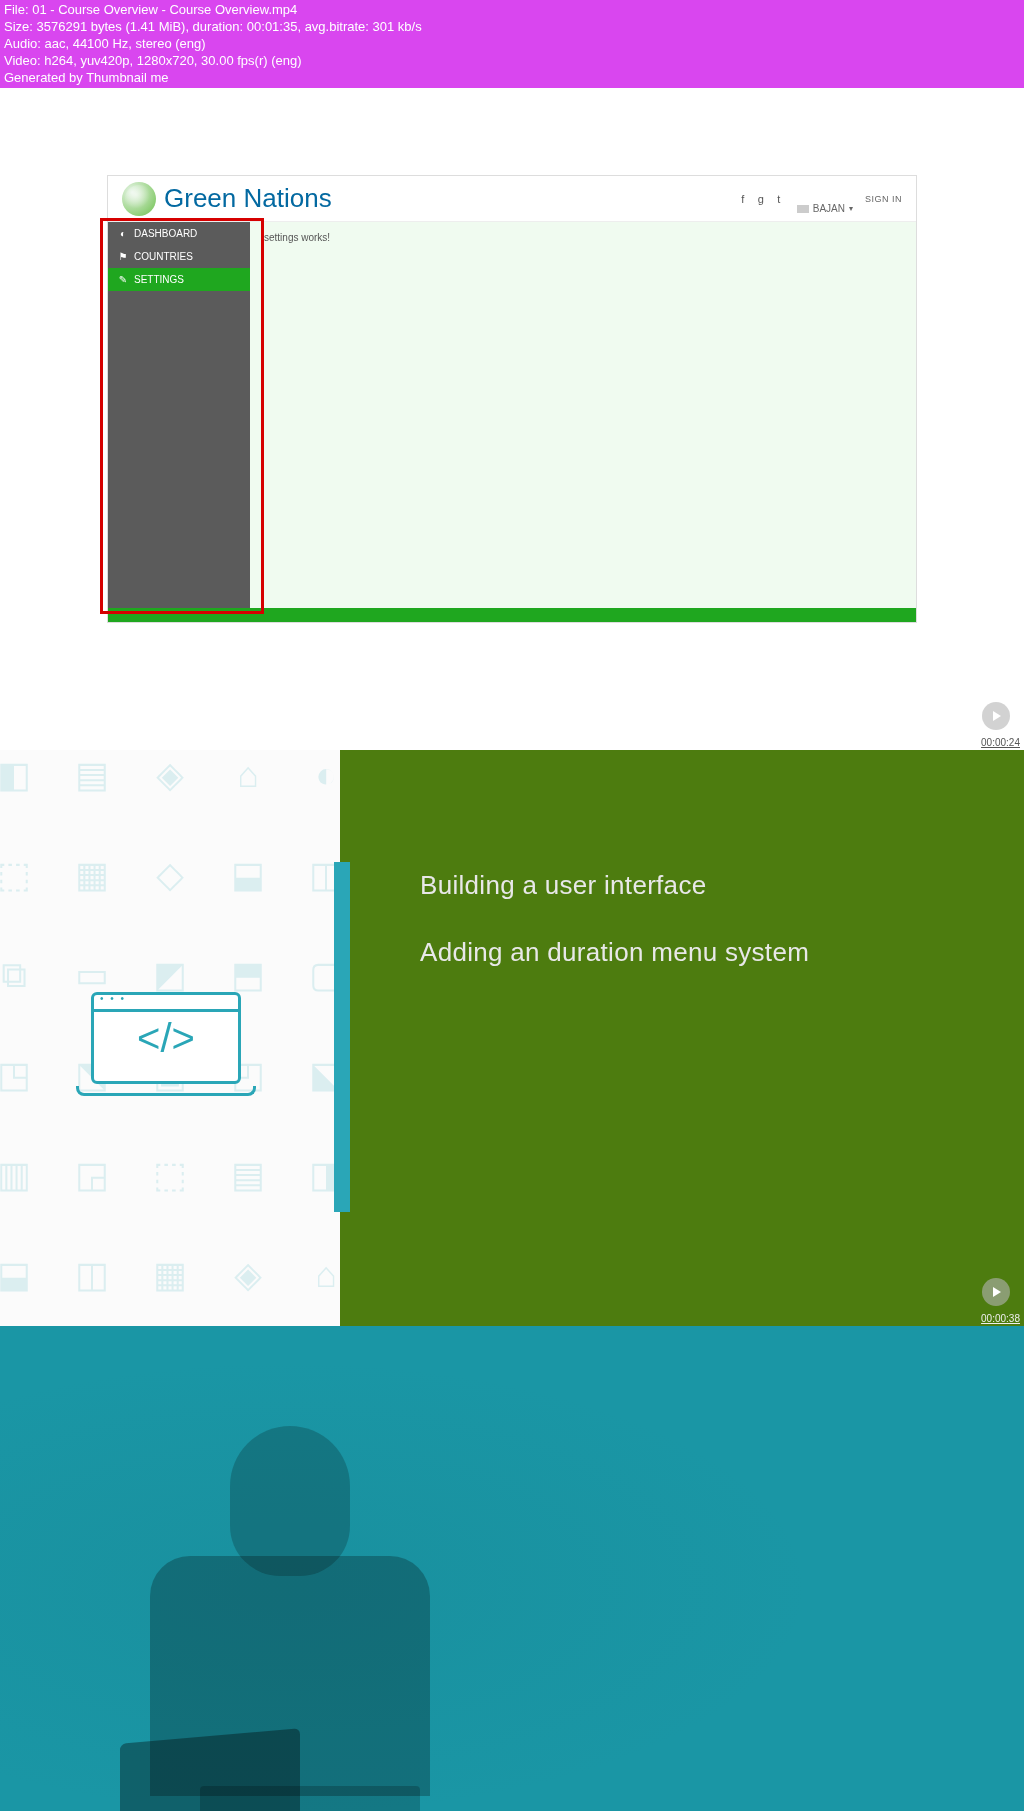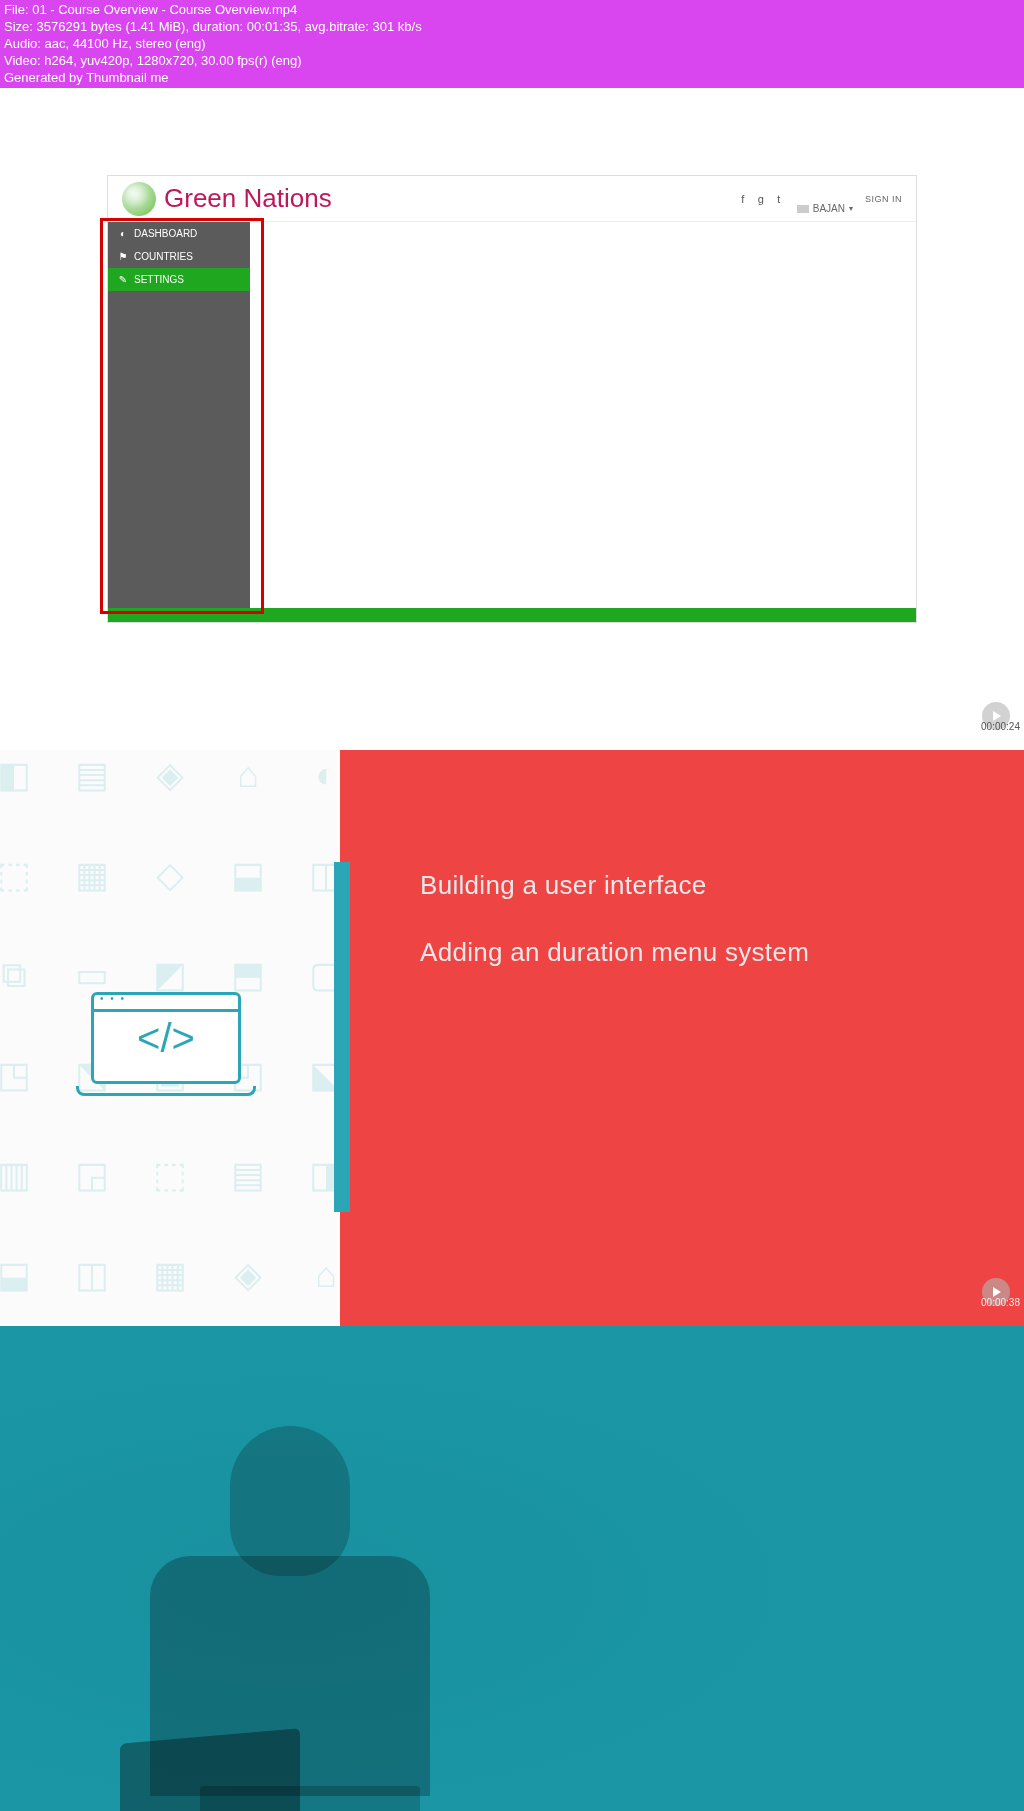--- a/index.html
+++ b/index.html
@@ -53,21 +53,21 @@
   border-radius: 50%;
   background: radial-gradient(circle at 30% 30%, #e8f5e8, #6bbf4a);
   position: relative;
 }
 .globe-icon::after {
   content:""; position:absolute; inset:3px;
   background: radial-gradient(circle at 40% 35%, rgba(255,255,255,.6), transparent 55%);
   border-radius:50%;
 }
 .app-title {
-  color: #be185d;
+  color: #0369a1;
   font-size: 26px;
   font-weight: 400;
 }
 .header-right {
   display: flex;
   align-items: center;
   gap: 8px;
   font-size: 10px;
   color: #666;
 }
@@ -146,23 +146,24 @@
 .play-badge::after {
   content:""; width:0; height:0;
   border-left: 8px solid #fff;
   border-top: 5px solid transparent;
   border-bottom: 5px solid transparent;
   margin-left:2px;
 }
 .timestamp {
   position: absolute;
   right: 4px;
-  bottom: 18px;
+  bottom: 2px;
   font-size: 10px;
   color: #555;
+  text-decoration: underline;
 }
 .timestamp.light { color: #eee; }
 
 
 .thumb2 {
   height: 576px;
   display: flex;
   position: relative;
 }
 .pattern-panel {
@@ -222,21 +223,21 @@
 .teal-notch {
   position:absolute;
   left: 334px;
   top: 112px;
   width: 16px;
   height: 350px;
   background: #2aa6b7;
 }
 .black-panel {
   flex: 1;
-  background: #ef4444;
+  background: #4d7c0f;
   padding: 120px 52px 40px 80px;
 }
 .slide-text {
   color: #e8e8e8;
   font-size: 26px;
   font-weight: 400;
   margin-bottom: 36px;
   letter-spacing: .3px;
 }
 
@@ -324,20 +325,23 @@
           <span>DASHBOARD</span>
         </div>
         <div class="sidebar-item">
           <span class="sidebar-icon">⚑</span>
           <span>COUNTRIES</span>
         </div>
         <div class="sidebar-item active">
           <span class="sidebar-icon">✎</span>
           <span>SETTINGS</span>
         </div>
+      </div>
+      <div class="content-area">
+        <span>settings works!</span>
       </div>
       <div class="footer-bar"></div>
     </div>
   </div>
   <div class="play-badge"></div>
   <div class="timestamp">00:00:24</div>
 </div>
 
 <div class="thumbnail thumb2">
   <div class="pattern-panel">

